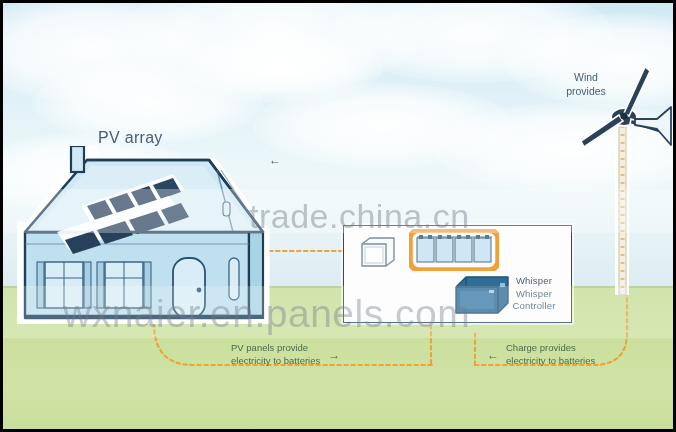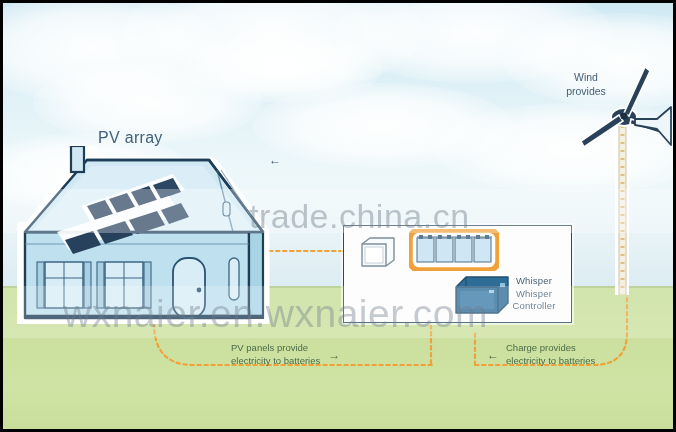--- a/index.html
+++ b/index.html
@@ -318,16 +318,16 @@
       <span class="arr">←</span>
       <span>
         <span style="display:block">Charge provides</span>
         <span style="display:block">electricity to batteries</span>
       </span>
     </div>
 
     <div class="wm-band"></div>
     <div class="wm wm1">trade.china.cn</div>
     <div class="wm-band2"></div>
-    <div class="wm wm2">wxnaier.en.wxnaier.com</div>
+    <div class="wm wm2">wxnaier.en.panels.com</div>
 
   </div>
 </div>
 
 </body></html>

